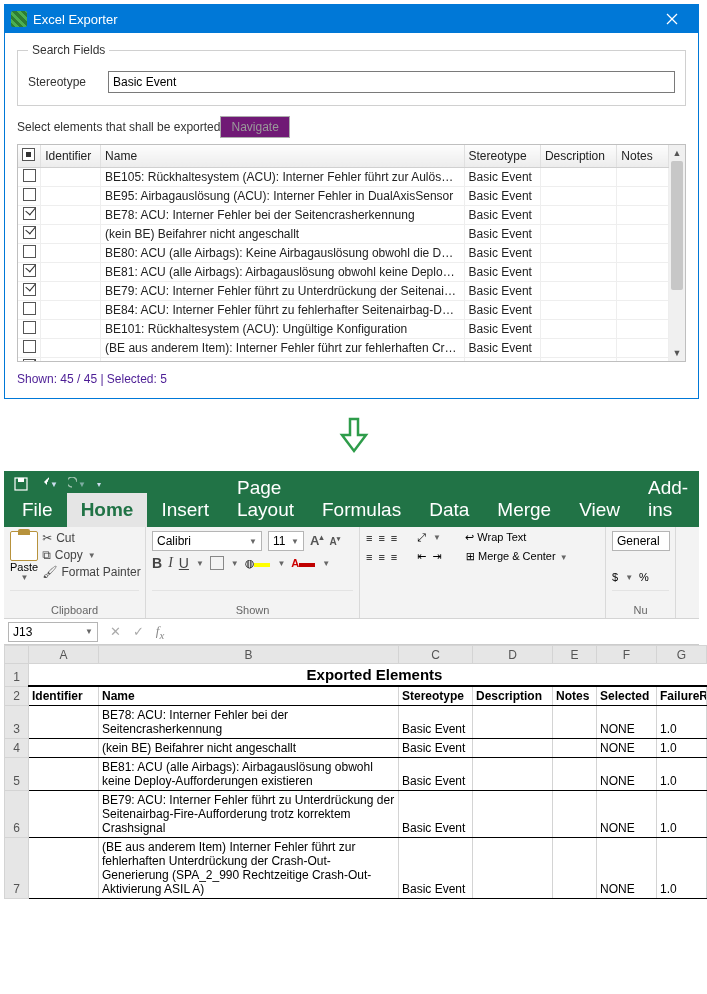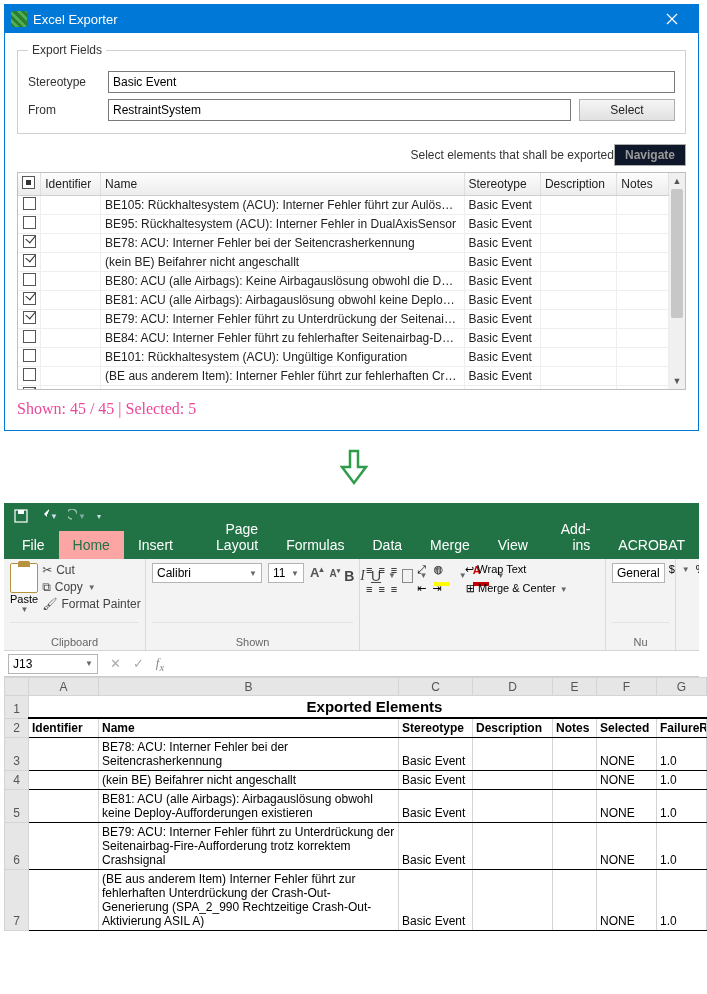--- a/index.html
+++ b/index.html
@@ -54,23 +54,23 @@
   .field-row .btn {
     width: 96px; height: 22px;
   }
   .btn {
     border: 1px solid #adadad;
     background: linear-gradient(#f5f5f5,#e1e1e1);
     font: inherit; color:#222;
     padding: 2px 10px; height:22px;
     cursor: default;
   }
-  .btn.disabled { color:#9a9a9a; background:#0f172a;font-weight:bold; }
+  .btn.disabled { color:#9a9a9a; background:#701a75; }
   .select-row {
-    display:flex; align-items:center; justify-content:flex-end;
+    display:flex; align-items:center; justify-content:flex-start;
     margin: 6px 0 6px 0;
   }
   .select-row .lbl { color:#333; font-size:12px; }
   
   .grid-wrap {
     border:1px solid #bfbfbf;
     height: 218px;
     position: relative;
     overflow: hidden;
     background:#fff;
@@ -131,21 +131,21 @@
   .chk.checked::after {
     content:""; position:absolute; left:2px; top:-1px;
     width:8px; height:5px;
     border-left:1.7px solid #333; border-bottom:1.7px solid #333;
     transform: rotate(-50deg);
   }
   .footer-row {
     display:flex; align-items:center; justify-content:space-between;
     margin-top:10px;
   }
-  .footer-row .status { color:#ec4899; font-size:16px;font-family:Liberation Serif, serif; }
+  .footer-row .status { color:#4c1d95; font-size:12px; }
   .footer-row .btns { display:flex; gap:6px; }
   .footer-row .btns .btn { width:auto; padding:2px 12px; }
 
   
   .arrow-down-between {
     display:flex; justify-content:center; margin: 16px 0 14px 0;
   }
   .arrow-down-between svg { stroke:#2e9c4a; fill:#fff; stroke-width:2.5; }
 
   
@@ -160,26 +160,25 @@
     background:#217346; color:#fff;
     height:26px; display:flex; align-items:center; gap:10px;
     padding: 0 8px;
   }
   .xl-qat .qicon { display:inline-flex; align-items:center; justify-content:center; width:18px; height:18px; }
   .xl-tabs {
     background:#217346; display:flex; align-items:flex-end;
     height:30px; padding-left:4px; gap:0;
   }
   .xl-tabs .tab {
-    color:#fff; padding:6px 14px 6px 14px; font-size:14px;
+    color:#fff; padding:6px 14px 6px 14px; font-size:19px;
     cursor:default;
-    text-align:right;
   }
   .xl-tabs .tab.active {
-    background:#fca5a5; color:#217346;
+    background:#e5e5e5; color:#217346;font-weight:bold;
   }
   .xl-ribbon {
     background:#f3f3f3; border-bottom:1px solid #d4d4d4;
     display:flex; height:92px;
     overflow:hidden;
   }
   .rgroup {
     border-right:1px solid #d9d9d9;
     padding: 4px 6px 2px 6px;
     display:flex; flex-direction:column;
@@ -260,29 +259,24 @@
     <span class="title">Excel Exporter</span>
     <span class="close">
       <svg width="12" height="12">
           <line x1="1" y1="1" x2="11" y2="11"></line>
           <line x1="11" y1="1" x2="1" y2="11"></line>
         </svg>
     </span>
   </div>
   <div class="dlg-body">
     <fieldset class="search">
-      <legend>Export Fields</legend>
+      <legend>Search Fields</legend>
       <div class="field-row">
         <label>Stereotype</label>
         <input type="text" value="Basic Event" style="">
-      </div>
-      <div class="field-row">
-        <label>From</label>
-        <input type="text" value="RestraintSystem" style="">
-        <button class="btn">Select</button>
       </div>
     </fieldset>
 
     <div class="select-row">
       <span class="lbl">Select elements that shall be exported</span>
       <button class="btn disabled">Navigate</button>
     </div>
 
     <div class="grid-wrap">
       <div class="grid-scroll">
@@ -302,21 +296,21 @@
                 <td class="col-chk"><span class="chk"></span></td>
                 <td class="col-id"></td>
                 <td class="col-name">BE105: Rückhaltesystem (ACU): Interner Fehler führt zur Aulösung der ...</td>
                 <td class="col-stereo">Basic Event</td>
                 <td class="col-desc"></td>
                 <td class="col-notes"></td>
               </tr>
               <tr>
                 <td class="col-chk"><span class="chk"></span></td>
                 <td class="col-id"></td>
-                <td class="col-name">BE95: Rückhaltesystem (ACU): Interner Fehler in DualAxisSensor</td>
+                <td class="col-name">BE95: Airbagauslösung (ACU): Interner Fehler in DualAxisSensor</td>
                 <td class="col-stereo">Basic Event</td>
                 <td class="col-desc"></td>
                 <td class="col-notes"></td>
               </tr>
               <tr>
                 <td class="col-chk"><span class="chk checked"></span></td>
                 <td class="col-id"></td>
                 <td class="col-name">BE78: ACU: Interner Fehler bei der Seitencrasherkennung</td>
                 <td class="col-stereo">Basic Event</td>
                 <td class="col-desc"></td>
@@ -469,21 +463,21 @@
           <span class="line">
               <span class="ic">🖌</span>
               <span>Format Painter</span>
             </span>
         </div>
       </div>
       <div class="label">Clipboard</div>
     </div>
 
     <div class="rgroup" style="width:214px">
-      <div class="body" style="flex-direction:row;">
+      <div class="body" style="flex-direction:column;">
         <div class="btnrow">
           <span class="font-combo">
               <span>Calibri</span>
               <span class="dd">▼</span>
             </span>
           <span class="size-combo">
               <span>11</span>
               <span class="dd">▼</span>
             </span>
           <span class="grow">A<sup style="font-size:8px">▴</sup></span>
@@ -524,21 +518,21 @@
           <span style="width:8px"></span>
           <span>⇤</span>
           <span>⇥</span>
           <span style="width:12px"></span>
           <span class="line"><span class="ic">⊞</span> <span>Merge &amp; Center</span> <span class="dd">▼</span></span>
         </div>
       </div>
     </div>
 
     <div class="rgroup" style="width:70px">
-      <div class="body" style="flex-direction:row;gap:4px">
+      <div class="body" style="flex-direction:column;gap:20px">
         <span class="font-combo" style="width:58px">
             <span>General</span>
           </span>
         <div class="btnrow">
           <span>$</span>
             <span class="dd">▼</span>
           <span>%</span>
         </div>
       </div>
       <div class="label">Nu</div>

